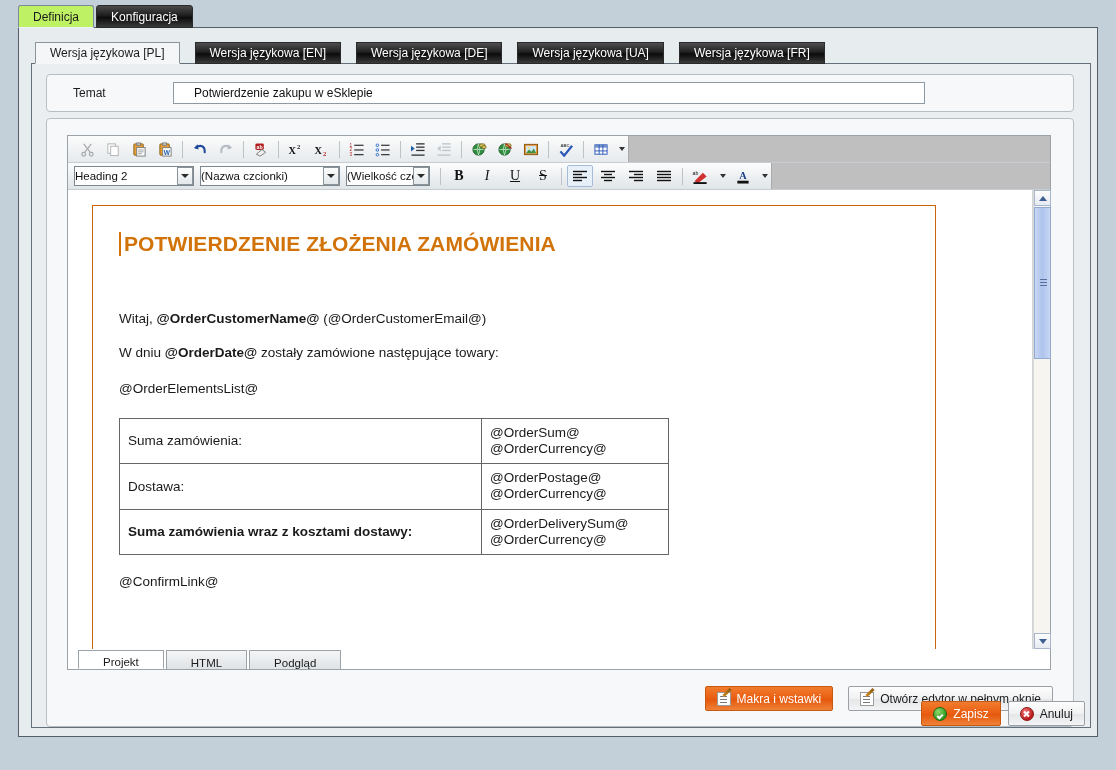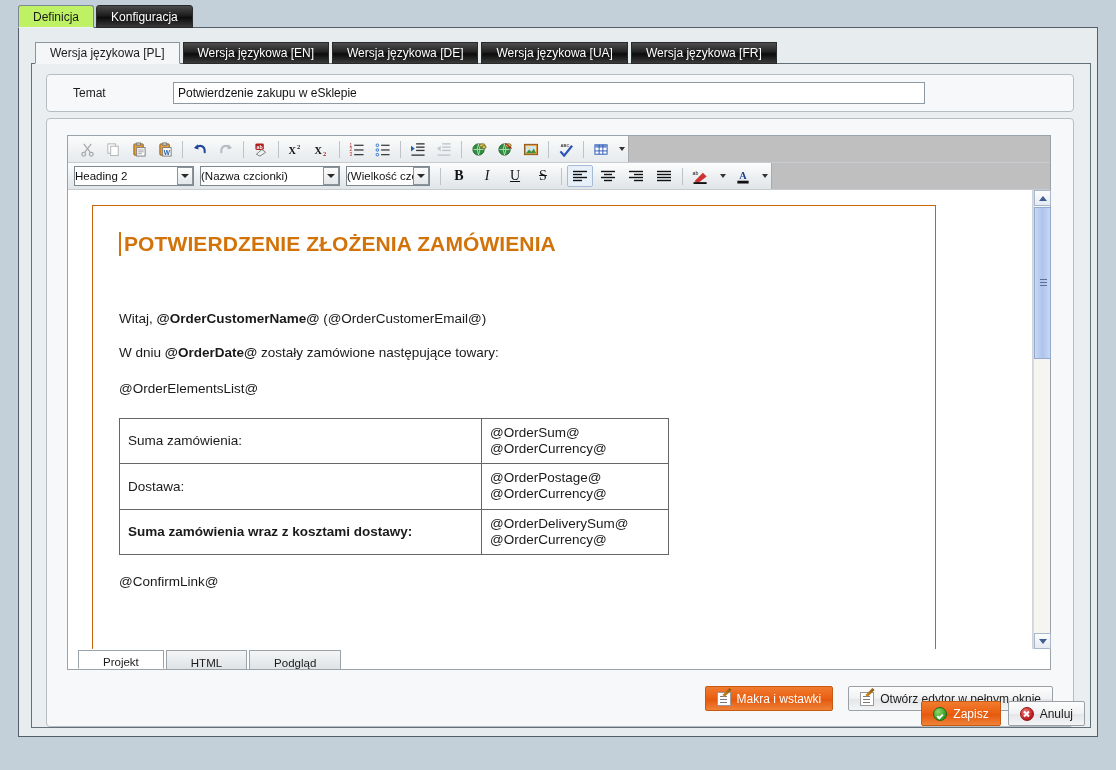--- a/index.html
+++ b/index.html
@@ -39,21 +39,21 @@
   .outer-panel {
     position:absolute; left:18px; top:27px;
     width:1080px; height:710px;
     background:#e7ecef;
     border:1px solid #555e66;
   }
 
   
   .langtabs {
     position:absolute; left:16px; top:14px;
-    display:flex; align-items:flex-end; gap:3px; z-index:4;
+    display:flex; align-items:flex-end; gap:15px; z-index:4;
   }
   .langtab {
     height:22px; padding:0 14px;
     display:flex; align-items:center; justify-content:center;
     font-size:12px; white-space:nowrap;
   }
   .langtab.active {
     background:#f4f6f7; color:#1b1b1b;
     border:1px solid #8b949b; border-bottom:1px solid #f4f6f7;
     position:relative; z-index:3;
@@ -77,21 +77,21 @@
     width:1028px; height:38px;
     background:#f7f8f9;
     border:1px solid #b6bec4; border-radius:4px;
     display:flex; align-items:center;
   }
   .subject-label { margin-left:26px; width:100px; font-size:12px; color:#1b1b1b; }
   .subject-input {
     width:752px; height:22px;
     border:1px solid #8e9aa3; background:#fff;
     font-family:"Liberation Sans", sans-serif; font-size:12px;
-    padding:0 4px; color:#111; outline:none;
+    padding:0 20px; color:#111; outline:none;
   }
 
   
   .editor-box {
     position:absolute; left:14px; top:54px;
     width:1028px; height:609px;
     background:#f7f8f9;
     border:1px solid #b6bec4; border-radius:4px;
   }
 

